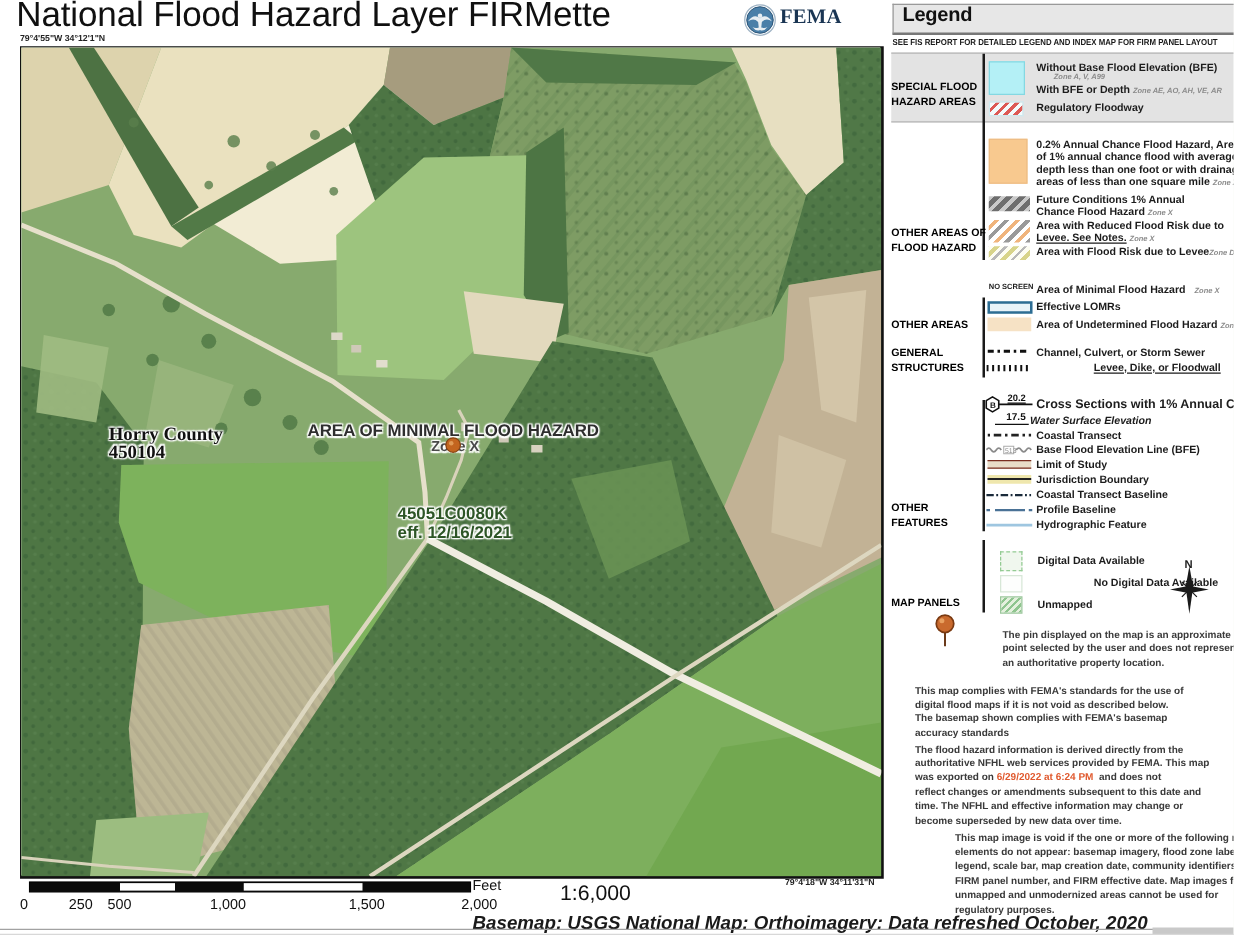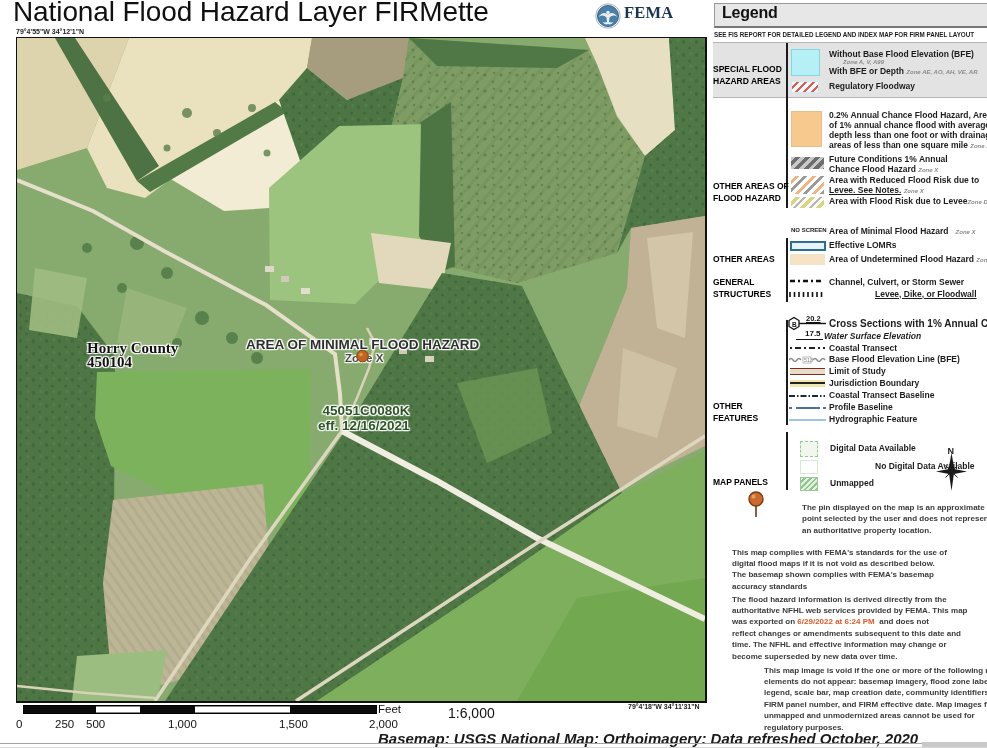--- a/index.html
+++ b/index.html
@@ -155,42 +155,42 @@
 
 <div class="abs halo" style="left:246px;top:336.5px;font-size:13.5px;font-weight:bold;color:#2e2e2e;letter-spacing:0px;">AREA OF MINIMAL FLOOD HAZARD</div>
 
 <div class="abs halo" style="left:345px;top:352px;font-size:11.5px;font-weight:bold;color:#4a4a4a;">Zone X</div>
 
 <svg class="abs" style="left:354px;top:349px;" width="18" height="20" viewBox="0 0 18 20">
 <circle cx="8.5" cy="7" r="5.8" fill="#c3651f" stroke="#8a4413" stroke-width="1"></circle>
 <circle cx="7" cy="5.5" r="1.8" fill="#e09a55"></circle>
 </svg>
 
-<div class="abs halo" style="left:318px;top:403px;font-size:13.5px;font-weight:bold;color:#2d5526;line-height:15px;text-align:right;">45051C0080K<br>eff. 12/16/2021</div>
+<div class="abs halo" style="left:318px;top:403px;font-size:13.5px;font-weight:bold;color:#2d5526;line-height:15px;text-align:left;">45051C0080K<br>eff. 12/16/2021</div>
 
 <div class="abs" style="left:628px;top:703px;font-size:7px;font-weight:bold;color:#222;">79°4'18"W 34°11'31"N</div>
 
 <svg class="abs" style="left:23px;top:705px;" width="354" height="10" viewBox="0 0 354 10">
 <rect x="0.5" y="0.5" width="353" height="8" fill="#0b0b0b" stroke="#000" stroke-width="1"></rect>
 <rect x="73" y="1.5" width="44" height="6" fill="#fff"></rect>
 <rect x="172" y="1.5" width="95" height="6" fill="#fff"></rect>
 </svg>
 
 <div class="abs" style="left:0;top:718px;font-size:11.5px;color:#111;">
 <span class="abs" style="left:16px;">0</span>
 <span class="abs" style="left:55px;">250</span>
 <span class="abs" style="left:86px;">500</span>
 <span class="abs" style="left:168px;">1,000</span>
 <span class="abs" style="left:279px;">1,500</span>
 <span class="abs" style="left:369px;">2,000</span>
 </div>
 
 <div class="abs" style="left:378px;top:703px;font-size:11.5px;color:#111;">Feet</div>
 
-<div class="abs" style="left:448px;top:705px;font-size:14px;color:#111;">1:6,000</div>
+<div class="abs" style="left:448px;top:705px;font-size:17px;color:#111;">1:6,000</div>
 
 <div class="abs" style="left:378px;top:729.5px;font-size:15px;font-weight:bold;font-style:italic;color:#1a1a1a;">Basemap: USGS National Map: Orthoimagery: Data refreshed October, 2020</div>
 
 <div class="abs" style="left:714px;top:3px;width:273px;height:22px;background:#e7e7e7;border:1px solid #9a9a9a;border-right:none;border-bottom:2px solid #777;"></div>
 <div class="abs" style="left:722px;top:3.5px;font-size:16px;font-weight:bold;color:#111;letter-spacing:-0.2px;">Legend</div>
 
 <div class="abs" style="left:714px;top:31px;font-size:6.9px;font-weight:bold;color:#1a1a1a;transform:scaleX(0.909);transform-origin:0 0;">SEE FIS REPORT FOR DETAILED LEGEND AND INDEX MAP FOR FIRM PANEL LAYOUT</div>
 
 <div class="abs" style="left:713px;top:42px;width:274px;height:54px;background:#e3e3e3;border-top:1px solid #b5b5b5;border-bottom:1px solid #b5b5b5;"></div>
 

